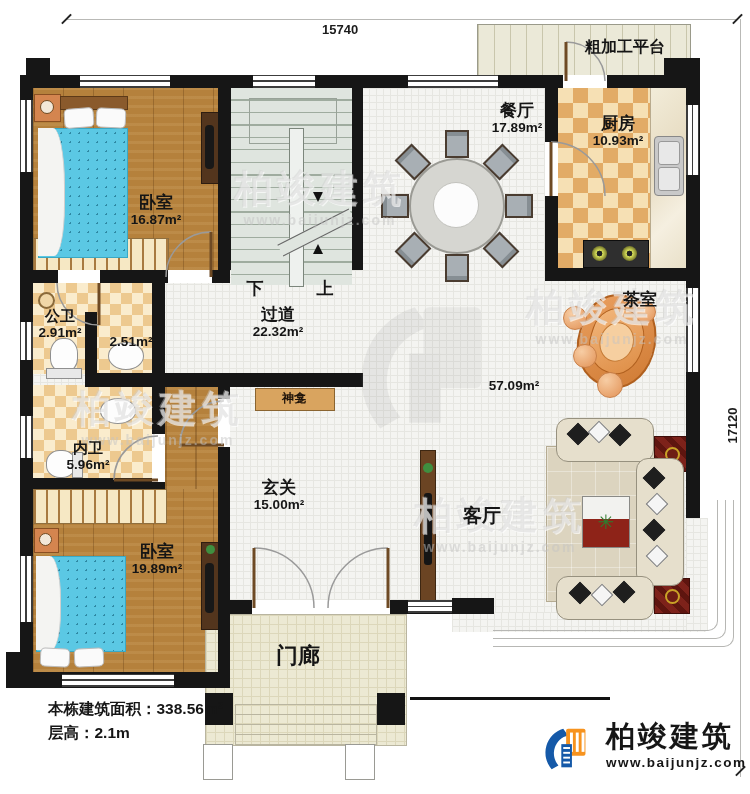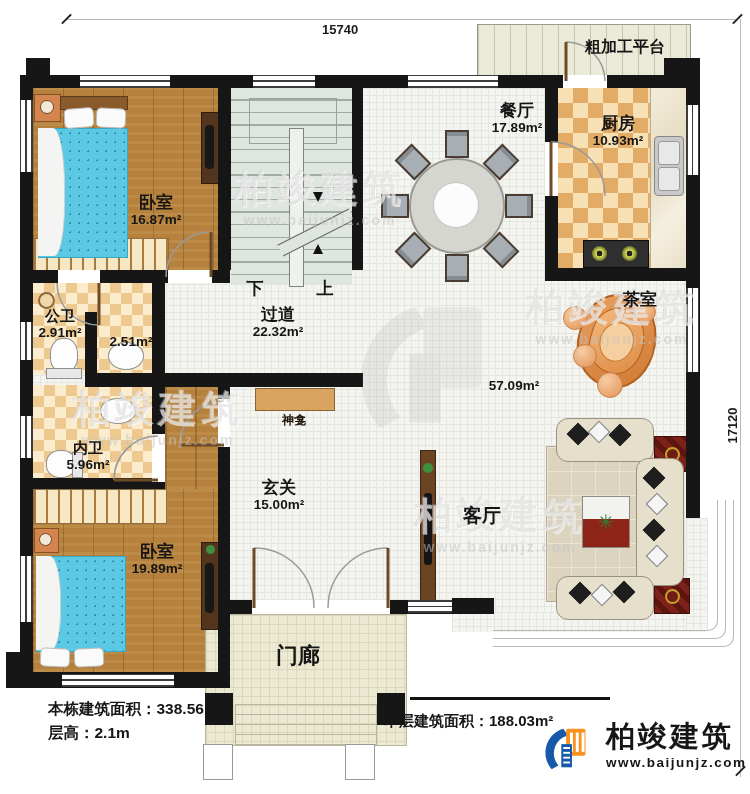--- a/index.html
+++ b/index.html
@@ -27,21 +27,21 @@
   .porch{position:absolute;z-index:2;background-color:#ece9d3;border:1px solid #b9b5a0;
         background-image:linear-gradient(#dcd7ba 1px,transparent 1px),linear-gradient(90deg,#dcd7ba 1px,transparent 1px);
         background-size:9px 9px;}
   .marble{position:absolute;z-index:3;background:linear-gradient(135deg,#f2ecd9 0%,#e7dcc2 40%,#f5efe0 70%,#e9e0c8 100%);
         border-left:1px solid #b9ab8e;}
   .closet{position:absolute;z-index:4;background:#f6e8c4;border:1.5px solid #8f6f3f;
         background-image:repeating-linear-gradient(90deg,#a87a40 0 2px,transparent 2px 12px);}
   .furn{position:absolute;z-index:10;}
   .lbl{position:absolute;font-weight:bold;color:#151515;white-space:nowrap;transform:translateX(-50%);
        text-align:center;z-index:50;line-height:1.12;}
-  .rm{font-size:17px;} .ar{font-size:13.5px;} .sm{font-size:12px;margin-top:22px;}
+  .rm{font-size:17px;} .ar{font-size:13.5px;} .sm{font-size:12px;}
   .wm{position:absolute;font-weight:bold;text-align:center;white-space:nowrap;z-index:40;transform:translateX(-50%);pointer-events:none;}
   .wm .t{font-size:38px;letter-spacing:5px;color:rgba(205,205,205,.42);text-shadow:1px 1px 0 rgba(255,255,255,.65);}
   .wm .u{font-size:14px;letter-spacing:2px;color:rgba(195,195,195,.5);margin-top:-2px;}
   .chair{position:absolute;width:20px;height:24px;background:#a8afb4;border:2px solid #4a3c30;
          box-shadow:inset 0 4px 0 #868e93;z-index:10;}
   .sofa{position:absolute;background:#e6dfcc;border:1.5px solid #97917f;border-radius:12px;z-index:11;}
   .pil{position:absolute;width:14px;height:14px;border:1px solid #222;transform:rotate(45deg);z-index:12;}
   .pb{background:#1e1e1e;} .pw{background:#f5f5f5;border-color:#777;}
   .pouf{position:absolute;border-radius:50%;z-index:10;border:1px solid #c9814a;
         background:radial-gradient(circle at 35% 30%,#f7cda4,#e29256);}
@@ -332,23 +332,20 @@
   <div class="dimtick" style="left:734px;top:770px;transform:rotate(-45deg)"></div>
   <div class="dimtxt" style="left:714px;top:418px;transform:rotate(-90deg);transform-origin:center">17120</div>
 
   <div class="ftxt" style="left:48px;top:699px;font-size:15.5px">
     <span>本栋建筑面积：</span><span>338.56m²</span>
   </div>
   <div class="ftxt" style="left:48px;top:723px;font-size:15.5px">
     <span>层高：</span><span>2.1m</span>
   </div>
   <div class="abs" style="left:410px;top:697px;width:200px;height:3px;background:#111;z-index:60"></div>
-  <div class="ftxt" style="left:384px;top:712px;font-size:15px">
-    <span>本层建筑面积：</span><span>188.03m²</span>
-  </div>
 
   <div class="abs" style="left:542px;top:722px;z-index:60;display:flex;align-items:flex-start">
     <svg width="56" height="52" viewBox="0 0 58 52">
       <path d="M10 48 A26 26 0 0 1 22 6 L27 13 A19 19 0 0 0 17 44 Z" fill="#1559a8"></path>
       <rect x="25" y="6" width="20" height="28" rx="2" fill="#f7931e"></rect>
       <rect x="29" y="10" width="3" height="20" fill="#fff"></rect>
       <rect x="35" y="10" width="3" height="20" fill="#fff"></rect>
       <rect x="41" y="10" width="3" height="20" fill="#fff"></rect>
       <rect x="20" y="22" width="11" height="24" fill="#1559a8"></rect>
       <rect x="22" y="25" width="7" height="2" fill="#fff"></rect>

